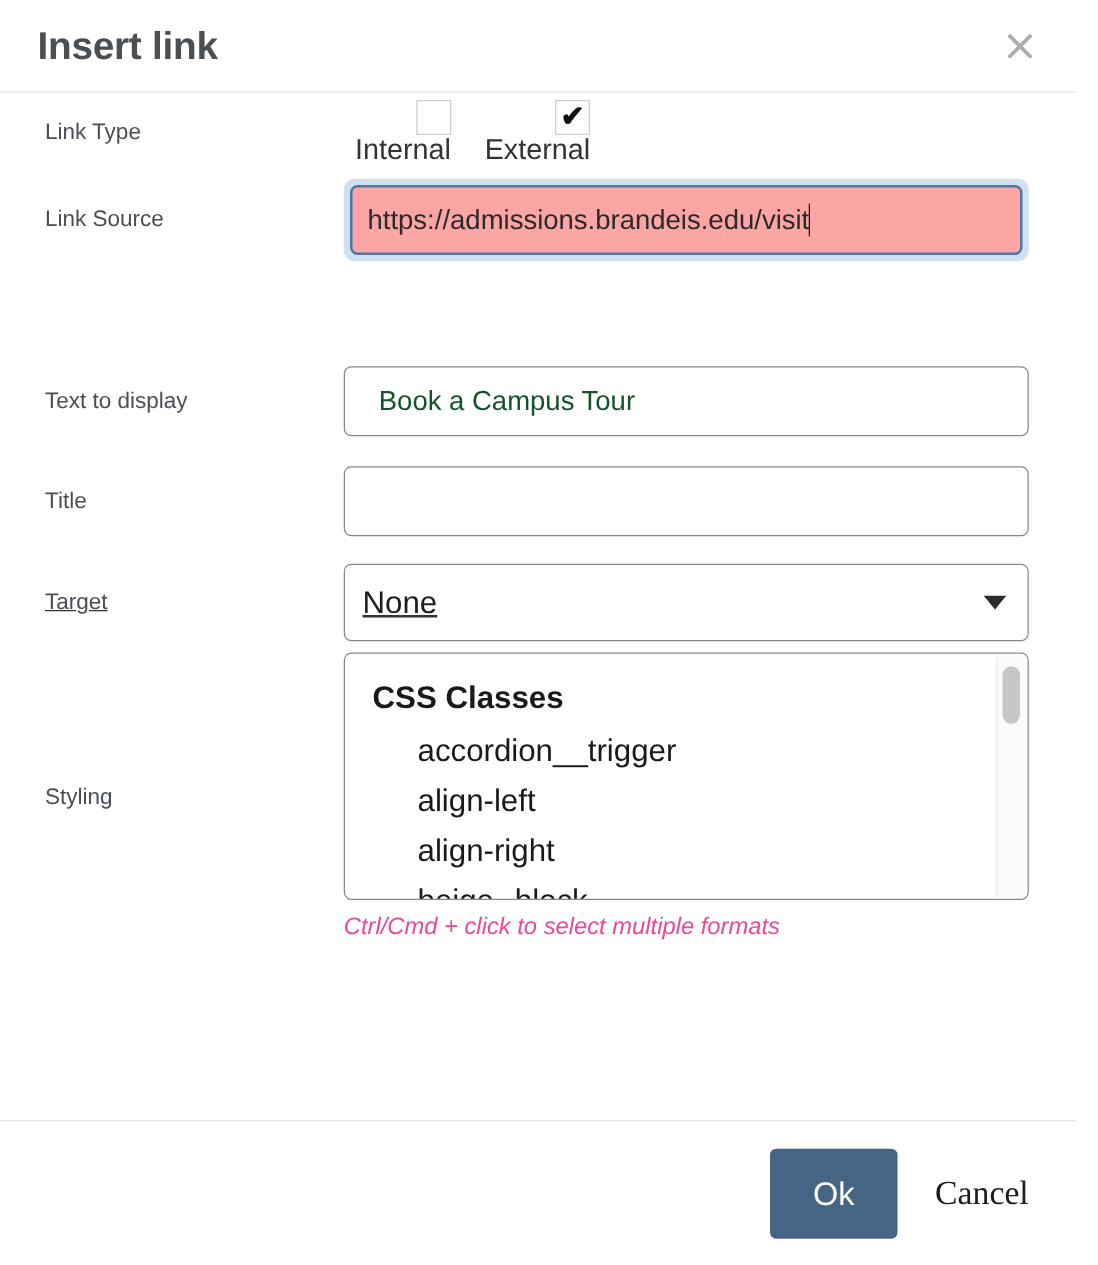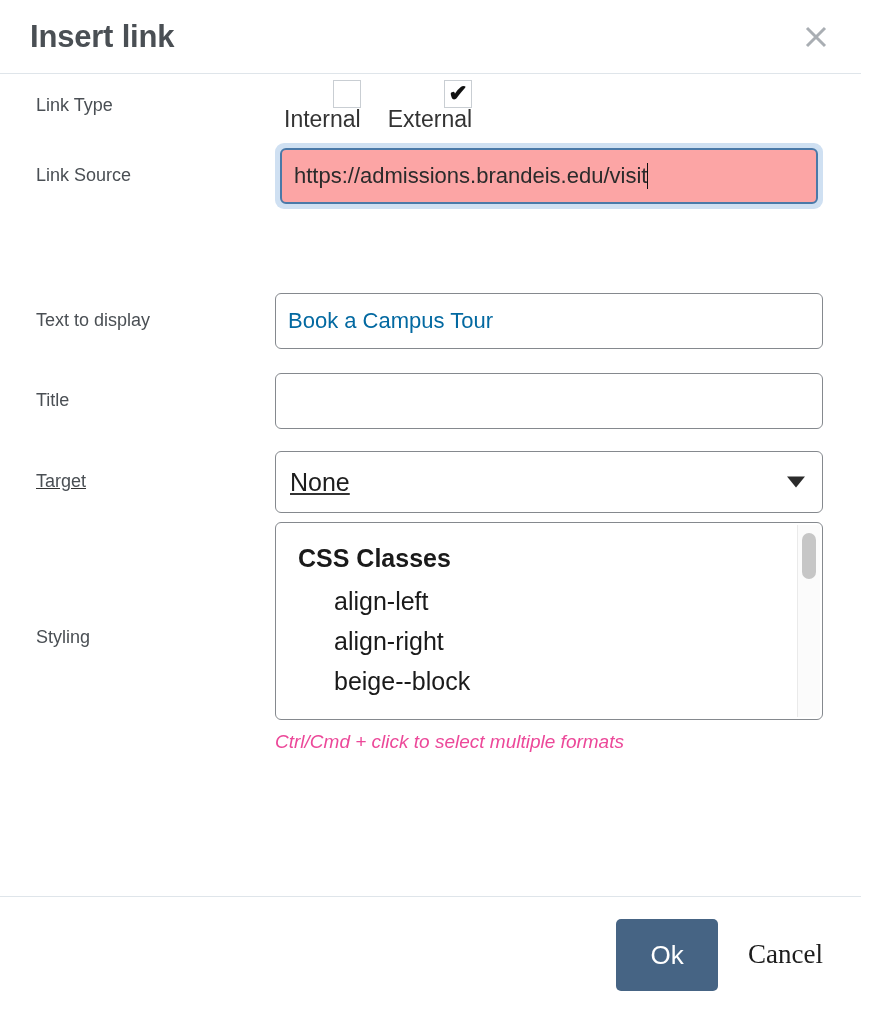--- a/index.html
+++ b/index.html
@@ -135,22 +135,22 @@
   
   .text-input {
     width: 100%;
     height: 56px;
     box-sizing: border-box;
     border: 1px solid #85898e;
     border-radius: 6px;
     background: #ffffff;
     font-family: "Liberation Sans", sans-serif;
     font-size: 22px;
-    color: #0369a1;
-    padding: 0 12px;
+    color: #14532d;
+    padding: 0 27px;
     outline: none;
   }
   .input-focus-shell {
     border-radius: 9px;
     padding: 5px;
     background: #cfe0f2;
     box-sizing: border-box;
   }
   .caret {
     display: inline-block;
@@ -381,20 +381,21 @@
         </div>
       </div>
     </div>
 
     <div class="form-row row-styling">
       <div class="form-label">Styling</div>
       <div class="styling-control">
         <div class="listbox">
           <div class="listbox-inner">
             <div class="optgroup-label">CSS Classes</div>
+            <div class="list-option">accordion__trigger</div>
             <div class="list-option">align-left</div>
             <div class="list-option">align-right</div>
             <div class="list-option">beige--block</div>
           </div>
           <div class="listbox-scrollbar">
             <div class="listbox-scrollthumb"></div>
           </div>
         </div>
         <div class="help-text">Ctrl/Cmd + click to select multiple formats</div>
       </div>

